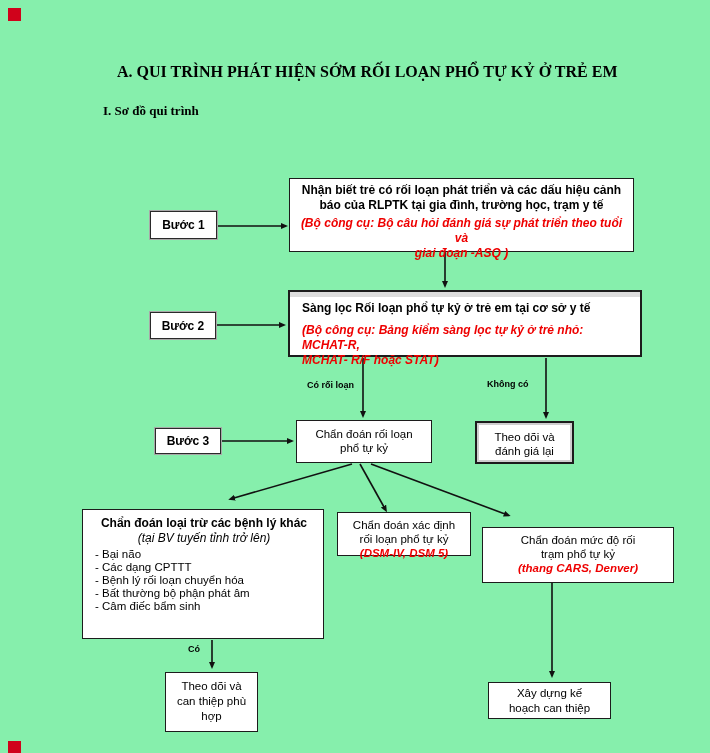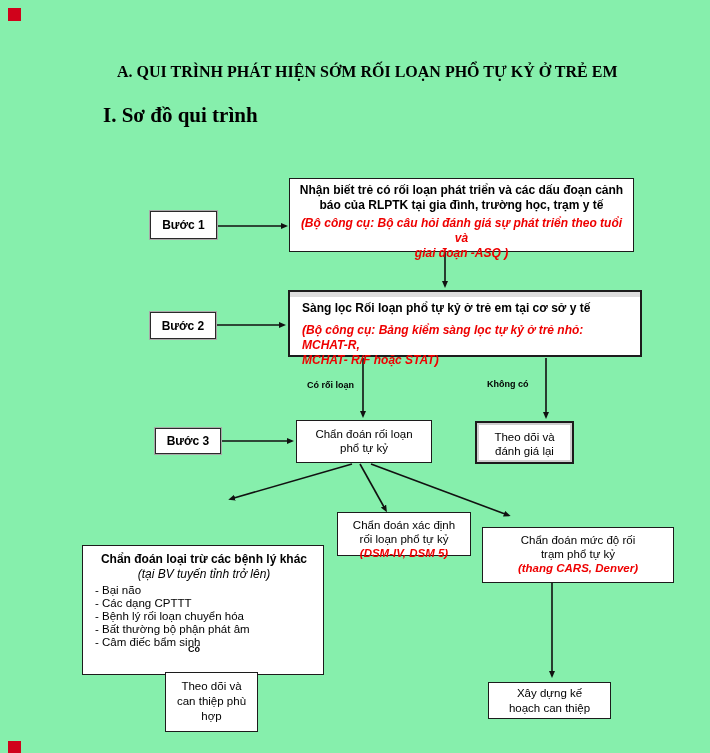--- a/index.html
+++ b/index.html
@@ -10,21 +10,21 @@
   .corner-marker{position:absolute; width:13px; height:13px; background:#d0021b;}
   .corner-marker.top{left:8px; top:8px;}
   .corner-marker.bottom{left:8px; top:741px; height:12px;}
 
   .doc-title{
     position:absolute; left:117px; top:63px; margin:0; white-space:nowrap;
     font-family:"Liberation Serif", serif; font-weight:bold; font-size:16px; color:#000;
   }
   .section-heading{
     position:absolute; left:103px; top:103px; margin:0; white-space:nowrap;
-    font-family:"Liberation Serif", serif; font-weight:bold; font-size:21px; color:#000;
+    font-family:"Liberation Serif", serif; font-weight:bold; font-size:13px; color:#000;
   }
 
   .connectors{position:absolute; left:0; top:0; width:710px; height:753px;}
 
   .box{
     position:absolute; box-sizing:border-box; background:#fff;
     border:1.6px solid #1c1c1c; font-size:11.5px; line-height:14px; color:#000;
   }
   .ln{display:block;}
   .bold{font-weight:bold;}
@@ -50,21 +50,21 @@
     border-width:2px; box-shadow:inset 0 5px 0 #dcdcdc;
     padding:9px 12px 4px; font-size:12px; line-height:15px; text-align:left;
   }
   .box-screening .tool-block{margin-top:7px;}
 
   .box-diagnose{left:296px; top:420px; width:136px; height:43px;
     border-width:1.8px; text-align:center; padding-top:6px;}
   .box-monitor{left:475px; top:421px; width:99px; height:43px;
     border-width:2px; box-shadow:inset 0 0 0 2px #cfcfcf; text-align:center; padding-top:7px;}
 
-  .box-exclusion{left:82px; top:509px; width:242px; height:130px; padding:6px 10px 0 12px;margin-top:36px;}
+  .box-exclusion{left:82px; top:509px; width:242px; height:130px; padding:6px 10px 0 12px;}
   .box-exclusion .bx-title{display:block; text-align:center; font-weight:bold; font-size:12px; line-height:15px;}
   .box-exclusion .bx-sub{display:block; text-align:center; font-style:italic; font-size:12px; line-height:14px; margin-bottom:3px;}
   .box-exclusion .item{display:block; font-size:11.5px; line-height:13px;}
 
   .box-confirm{left:337px; top:512px; width:134px; height:44px; text-align:center; padding-top:5px;}
   .box-severity{left:482px; top:527px; width:192px; height:56px; text-align:center; padding-top:5px;}
 
   .box-followup{left:165px; top:672px; width:93px; height:60px; text-align:center; padding-top:6px; line-height:15px;}
   .box-plan{left:488px; top:682px; width:123px; height:37px; text-align:center; padding-top:3px; line-height:15px;}
 
@@ -109,21 +109,21 @@
     <span>Bước 1</span>
   </div>
   <div class="box step-box step2">
     <span>Bước 2</span>
   </div>
   <div class="box step-box step3">
     <span>Bước 3</span>
   </div>
 
   <div class="box box-recognize">
-    <span class="ln bold">Nhận biết trẻ có rối loạn phát triển và các dấu đoạn cảnh</span>
+    <span class="ln bold">Nhận biết trẻ có rối loạn phát triển và các dấu hiệu cảnh</span>
     <span class="ln bold">báo của RLPTK tại gia đình, trường học, trạm y tế</span>
     <div class="tool-block">
       <span class="ln red">(Bộ công cụ: Bộ câu hỏi đánh giá sự phát triển theo tuổi và</span>
       <span class="ln red">giai đoạn -ASQ )</span>
     </div>
   </div>
 
   <div class="box box-screening">
     <span class="ln bold">Sàng lọc Rối loạn phổ tự kỷ ở trẻ em tại cơ sở y tế</span>
     <div class="tool-block">

